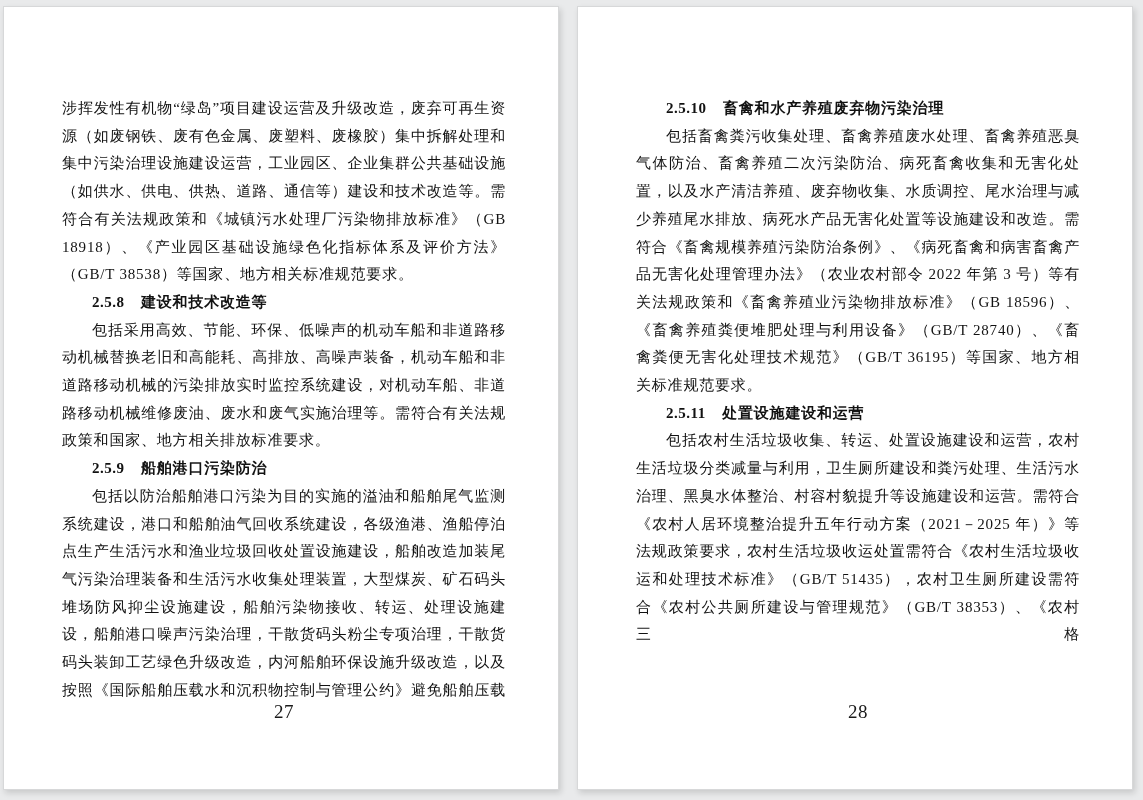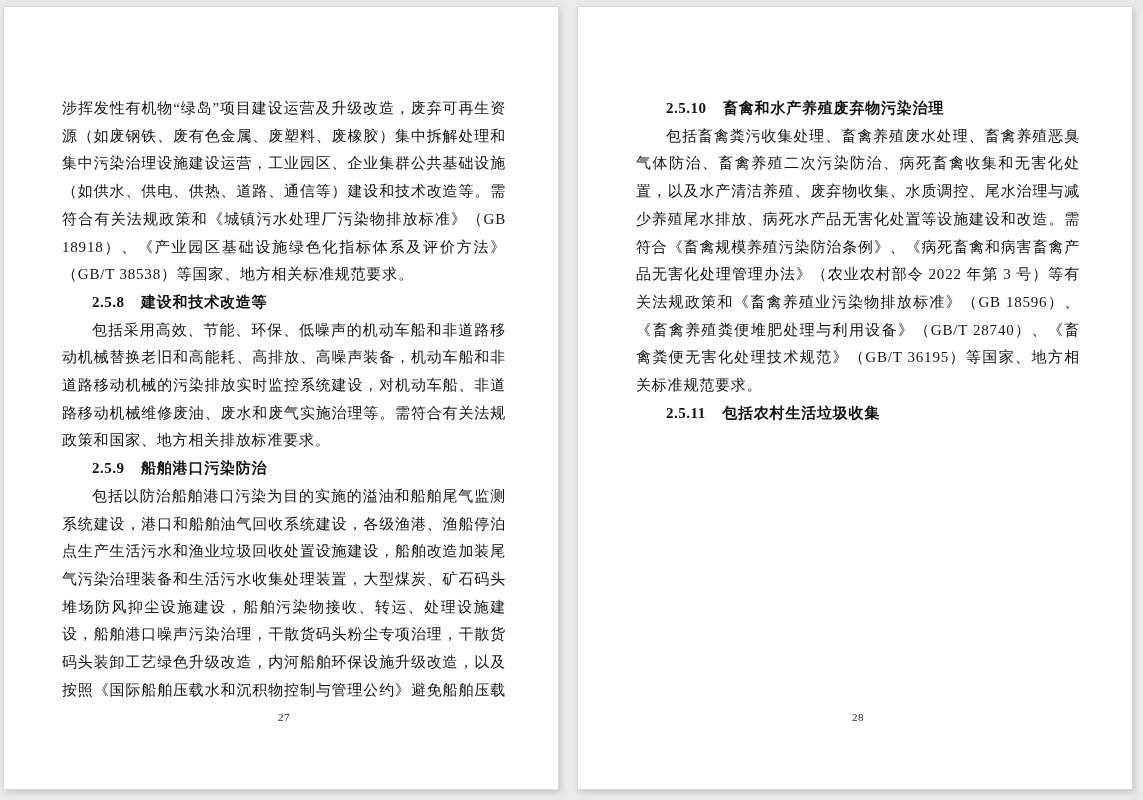--- a/index.html
+++ b/index.html
@@ -51,21 +51,21 @@
     font-weight: 700;
     font-family: "Liberation Serif", "DejaVu Serif", serif;
   }
   .heading .h-num { margin-right: 1.1em; letter-spacing: 0.5px; }
   .page-number {
     position: absolute;
     bottom: 66px;
     left: 58px;
     right: 52px;
     text-align: center;
-    font-size: 11px;
+    font-size: 19px;
     color: #1a1a1a;
     letter-spacing: 0.5px;
   }
 </style>
 </head>
 <body>
 
 <div class="canvas">
 
   <section class="page page-left">
@@ -76,18 +76,19 @@
         <p class="heading"><span class="h-num">2.5.9</span><span class="h-title">船舶港口污染防治</span></p>
         <p class="para runover">包括以防治船舶港口污染为目的实施的溢油和船舶尾气监测系统建设，港口和船舶油气回收系统建设，各级渔港、渔船停泊点生产生活污水和渔业垃圾回收处置设施建设，船舶改造加装尾气污染治理装备和生活污水收集处理装置，大型煤炭、矿石码头堆场防风抑尘设施建设，船舶污染物接收、转运、处理设施建设，船舶港口噪声污染治理，干散货码头粉尘专项治理，干散货码头装卸工艺绿色升级改造，内河船舶环保设施升级改造，以及按照《国际船舶压载水和沉积物控制与管理公约》避免船舶压载</p>
       </div>
     <div class="page-number">27</div>
   </section>
 
   <section class="page page-right">
     <div class="page-body">
         <p class="heading"><span class="h-num">2.5.10</span><span class="h-title">畜禽和水产养殖废弃物污染治理</span></p>
         <p class="para">包括畜禽粪污收集处理、畜禽养殖废水处理、畜禽养殖恶臭气体防治、畜禽养殖二次污染防治、病死畜禽收集和无害化处置，以及水产清洁养殖、废弃物收集、水质调控、尾水治理与减少养殖尾水排放、病死水产品无害化处置等设施建设和改造。需符合《畜禽规模养殖污染防治条例》、《病死畜禽和病害畜禽产品无害化处理管理办法》（农业农村部令 2022 年第 3 号）等有关法规政策和《畜禽养殖业污染物排放标准》（GB 18596）、《畜禽养殖粪便堆肥处理与利用设备》（GB/T 28740）、《畜禽粪便无害化处理技术规范》（GB/T 36195）等国家、地方相关标准规范要求。</p>
-        <p class="heading"><span class="h-num">2.5.11</span><span class="h-title">包括农村生活垃圾收集</span></p>
+        <p class="heading"><span class="h-num">2.5.11</span><span class="h-title">处置设施建设和运营</span></p>
+        <p class="para runover">包括农村生活垃圾收集、转运、处置设施建设和运营，农村生活垃圾分类减量与利用，卫生厕所建设和粪污处理、生活污水治理、黑臭水体整治、村容村貌提升等设施建设和运营。需符合《农村人居环境整治提升五年行动方案（2021－2025 年）》等法规政策要求，农村生活垃圾收运处置需符合《农村生活垃圾收运和处理技术标准》（GB/T 51435），农村卫生厕所建设需符合《农村公共厕所建设与管理规范》（GB/T 38353）、《农村三格</p>
       </div>
     <div class="page-number">28</div>
   </section>
 
 </div>
 
 </body></html>

